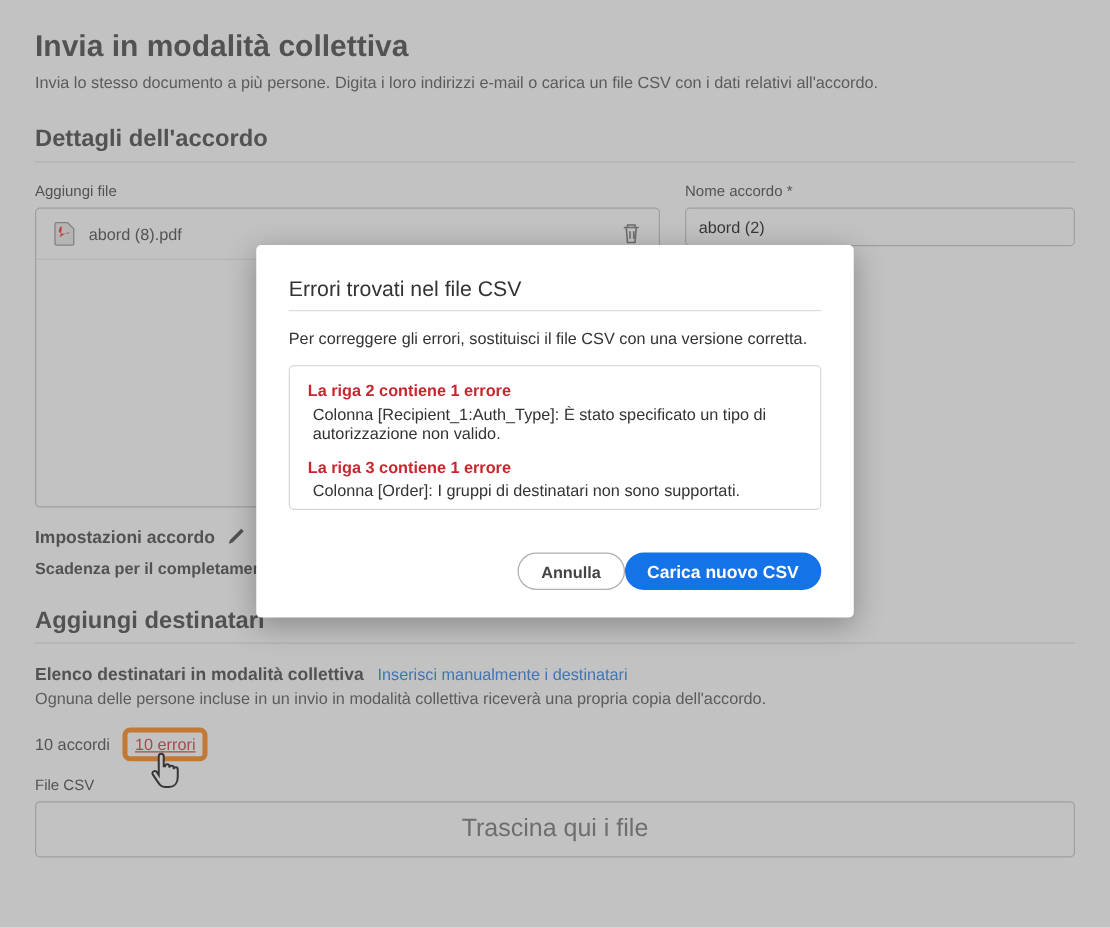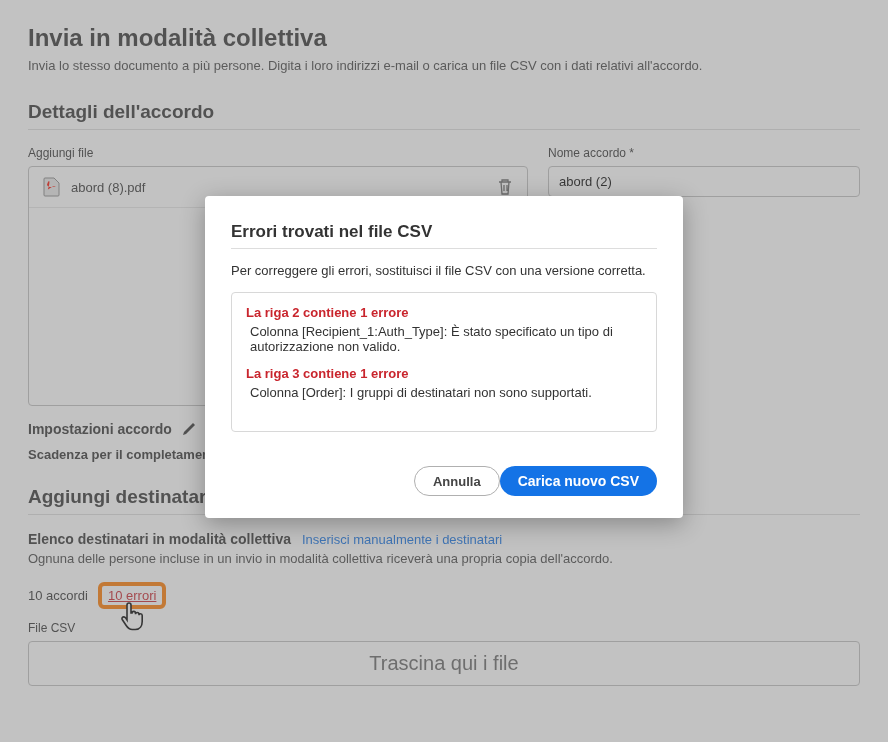--- a/index.html
+++ b/index.html
@@ -36,24 +36,24 @@
     .error-link { color: #c9252d; text-decoration: underline; font-size: 13px; cursor: pointer; }
     .highlight-box { border: 4px solid #ff7b00; border-radius: 6px; padding: 2px 6px; display: inline-block; position: relative; }
     .cursor-hand { position: absolute; left: 16px; top: 14px; width: 28px; height: 32px; }
     .csv-box { border: 1px solid #c0c0c0; border-radius: 4px; margin-top: 4px; }
     .csv-item { display: flex; align-items: center; padding: 8px 14px; border-bottom: 1px solid #e5e5e5;}
     .doc-icon { width: 14px; height: 18px; margin-right: 10px; color: #888;}
     .csv-drop { text-align: center; padding: 10px; font-size: 20px; color: #666; }
     
     .overlay { position: absolute; inset: 0; background: rgba(120,120,120,0.45); display:flex; justify-content:center; align-items: flex-start; padding-top: 196px; pointer-events: none; }
     .dialog { background: #fff; width: 478px; border-radius: 4px; padding: 26px 26px 22px; box-shadow: 0 6px 24px rgba(0,0,0,0.3); pointer-events: auto;}
-    .dlg-title { font-size: 17px; font-weight: 700; color: #333; margin-bottom: 6px; }
+    .dlg-title { font-size: 17px; font-weight: 400; color: #333; margin-bottom: 6px; }
     .dlg-hr { border: none; border-top: 1px solid #ddd; margin-bottom: 14px; }
     .dlg-sub { font-size: 13px; color: #333; margin-bottom: 14px; }
-    .err-list { border: 1px solid #d8d8d8; border-radius: 4px; height: 140px; overflow: auto; padding: 12px 14px; font-size: 13px; position:relative;}
+    .err-list { border: 1px solid #d8d8d8; border-radius: 4px; height: 116px; overflow: auto; padding: 12px 14px; font-size: 13px; position:relative;}
     .err-list::-webkit-scrollbar { width: 14px; }
     .err-list::-webkit-scrollbar-track { background: #f0f0f0; }
     .err-list::-webkit-scrollbar-thumb { background: #c4c4c4; }
     .err-head { color: #c9252d; font-weight: 700; margin-bottom: 4px; }
     .err-body { color: #333; margin-bottom: 12px; padding-left: 4px; }
     .dlg-actions { display: flex; justify-content: flex-end; margin-top: 34px; }
   </style>
 </head>
 <body>
 

